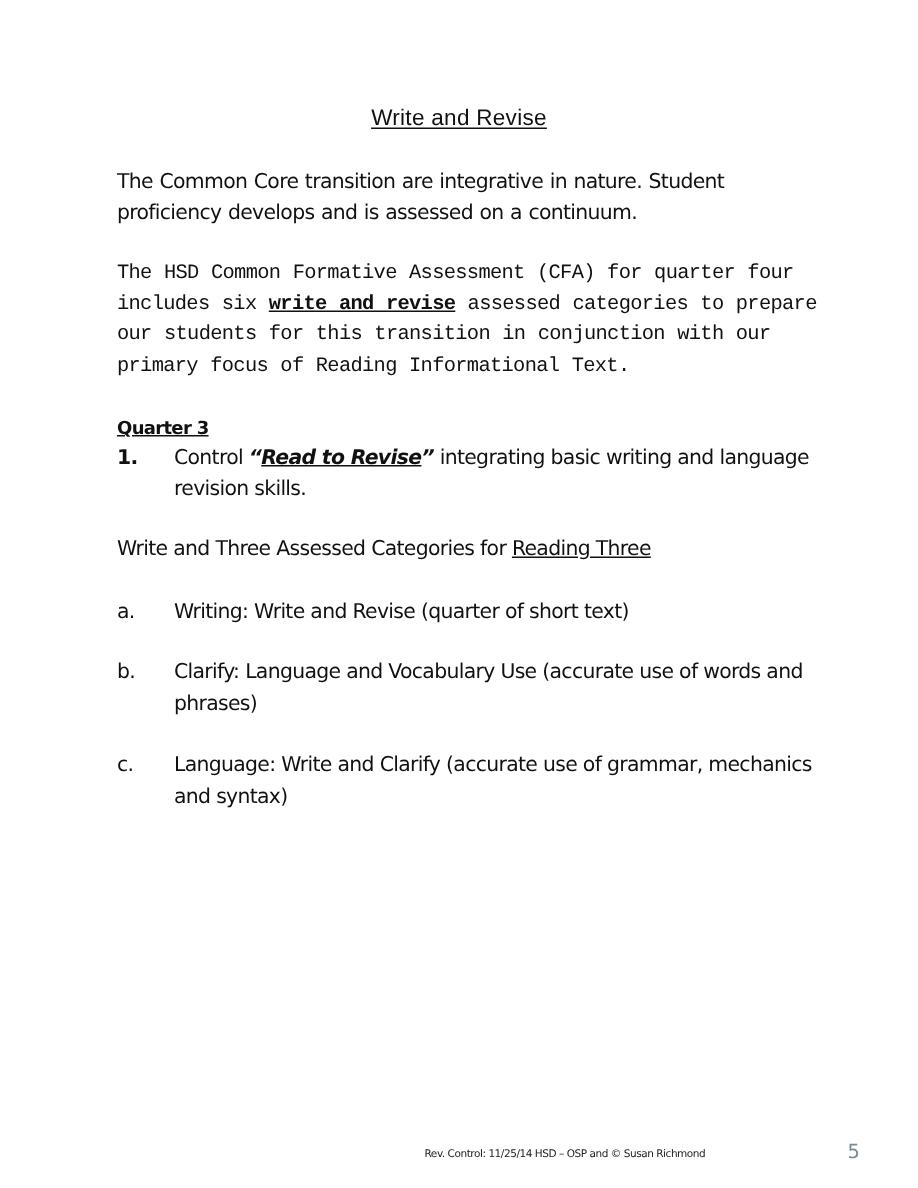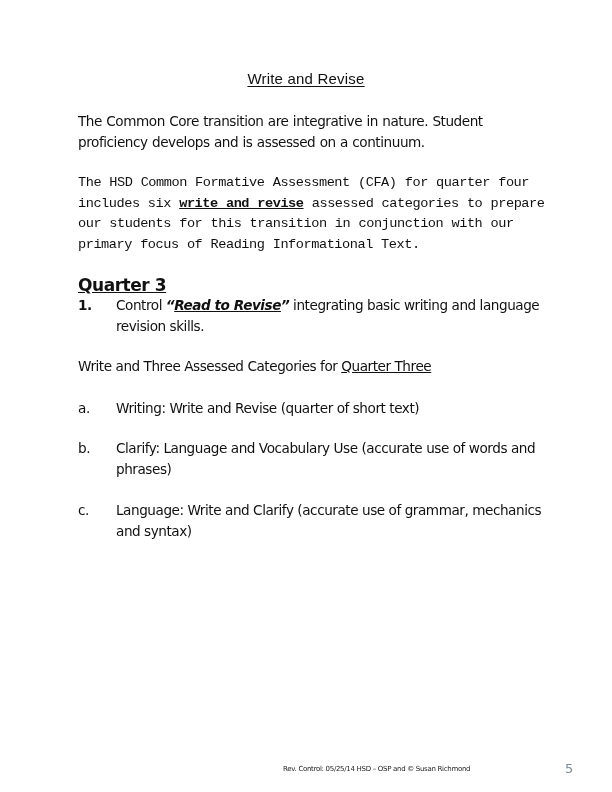--- a/index.html
+++ b/index.html
@@ -37,21 +37,21 @@
       letter-spacing: -0.45px;
       word-spacing: 0.5px;
     }
     .p1 { top: 111px; }
     .p2 { top: 173px; font-family: Liberation Mono, monospace; }
     .q-heading {
       position: absolute;
       left: 78px;
       top: 275px;
       font-family: "DejaVu Sans", sans-serif;
-      font-size: 17px;
+      font-size: 12px;
       font-weight: bold;
       text-decoration: underline;
       letter-spacing: -0.45px;
       line-height: 20px;
     }
     .list-item {
       position: absolute;
       left: 78px;
       width: 470px;
       font-family: "DejaVu Sans", sans-serif;
@@ -127,33 +127,33 @@
 </div>
 
 <div class="q-heading">Quarter 3</div>
 
 <div class="list-item li-1">
   <span class="marker bold">1.</span>
   <span class="content"><span>Control </span><span class="bold-italic-ul"><span>“</span><span class="ul">Read to Revise</span><span>”</span></span><span> integrating basic writing and language revision skills.</span></span>
 </div>
 
 <div class="cat-heading">
-  <span>Write and Three Assessed Categories for </span><span class="ul">Quarter Three</span>
+  <span>Write and Three Assessed Categories for </span><span class="ul">Reading Three</span>
 </div>
 
 <div class="list-item li-a">
   <span class="marker">a.</span>
   <span class="content">Writing: Write and Revise (quarter of short text)</span>
 </div>
 
 <div class="list-item li-b">
   <span class="marker">b.</span>
   <span class="content">Clarify: Language and Vocabulary Use (accurate use of words and phrases)</span>
 </div>
 
 <div class="list-item li-c">
   <span class="marker">c.</span>
   <span class="content">Language: Write and Clarify (accurate use of grammar, mechanics and syntax)</span>
 </div>
 
-<div class="footer-text">Rev. Control: 05/25/14 HSD – OSP and © Susan Richmond</div>
+<div class="footer-text">Rev. Control: 11/25/14 HSD – OSP and © Susan Richmond</div>
 
 <div class="page-number">5</div>
 
 </body></html>

